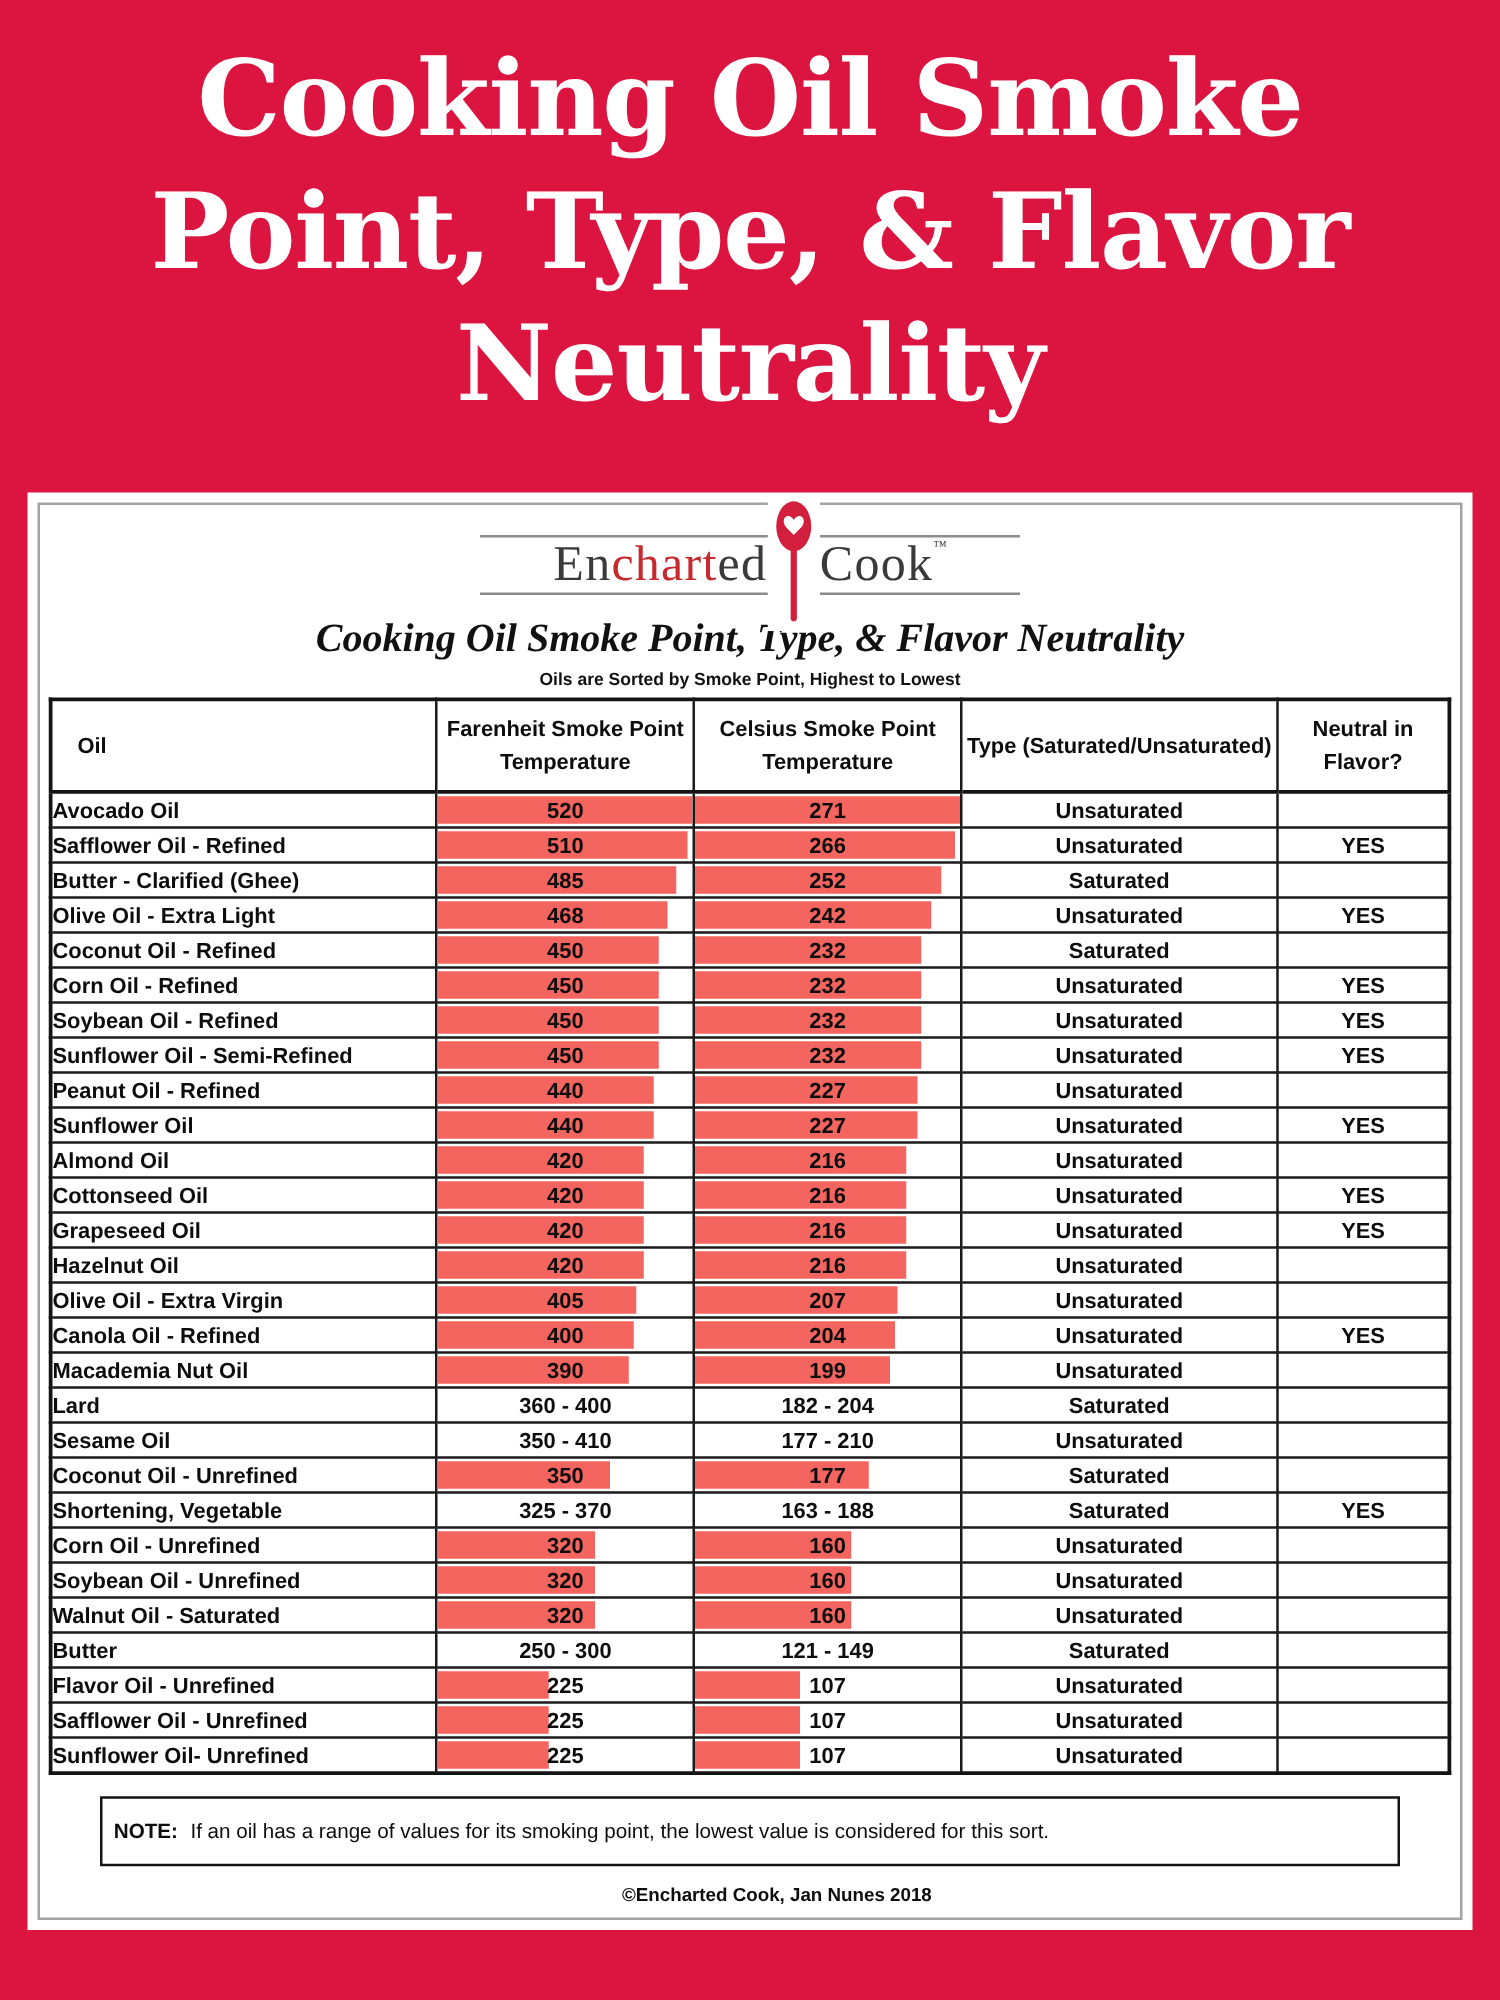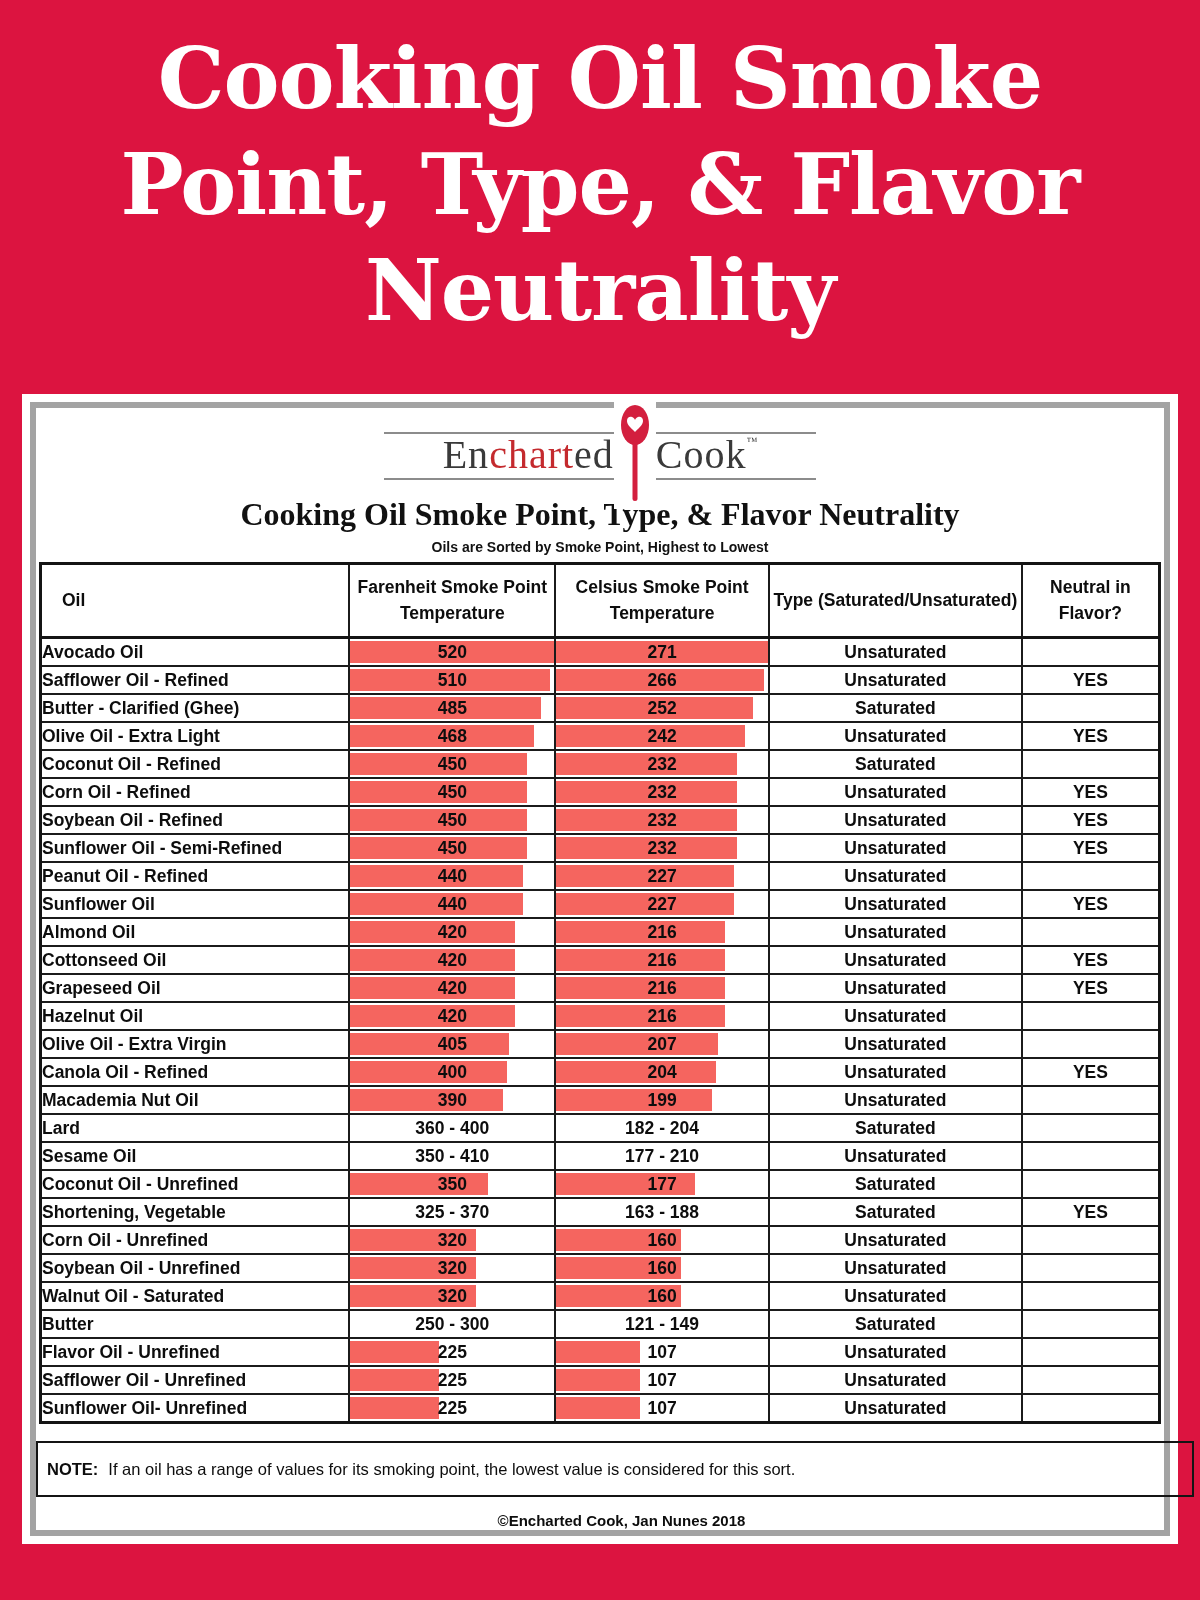--- a/index.html
+++ b/index.html
@@ -27,21 +27,21 @@
   
   .panel {
     position:absolute;
     left:22px; top:394px;
     width:1156px; height:1150px;
     background:#ffffff;
   }
   .panel-inner {
     position:absolute;
     left:8px; top:8px; right:8px; bottom:8px;
-    border:6px solid #a3a3a3;
+    border:2px solid #a3a3a3;
   }
 
   
   .logo {
     position:relative;
     width:460px;
     height:80px;
     margin:6px auto 0;
     display:flex;
     align-items:center;
@@ -62,20 +62,21 @@
   .logo-tm { font-family:"Liberation Serif", serif; font-size:11px; color:#3a3a3a; vertical-align:super; z-index:0; margin-top:-26px; }
 
   
   .panel-title {
     text-align:center;
     font-family:"Liberation Serif", serif;
     font-weight:bold;
     font-size:32px;
     color:#111;
     margin-top:2px;
+    font-style:italic;
   }
   .panel-subtitle {
     text-align:center;
     font-weight:bold;
     font-size:14px;
     color:#111;
     margin-top:6px;
   }
 
   
@@ -106,21 +107,21 @@
   table.oils td { height:26px; padding:0; font-weight:bold; font-size:17.5px; }
   td.oil-cell { text-align:left; padding-left:6px; }
   td.temp-cell { position:relative;text-align:center; }
   .temp-inner { position:relative; height:26px; display:flex; align-items:center; justify-content:center; }
   .temp-bar { position:absolute; left:0; top:2px; bottom:2px; z-index:0; }
   .temp-val { position:relative; z-index:1; }
   td.type-cell, td.neutral-cell { text-align:center; }
 
   
   .note-box {
-    width:1158px;
+    width:1040px;
     margin:17px auto 0;
     border:2px solid #141414;
     height:56px;
     display:flex;
     align-items:center;
     padding-left:9px;
     font-size:16.5px;
     color:#0d0d0d;
   }
   .note-label { font-weight:bold; margin-right:10px; }

